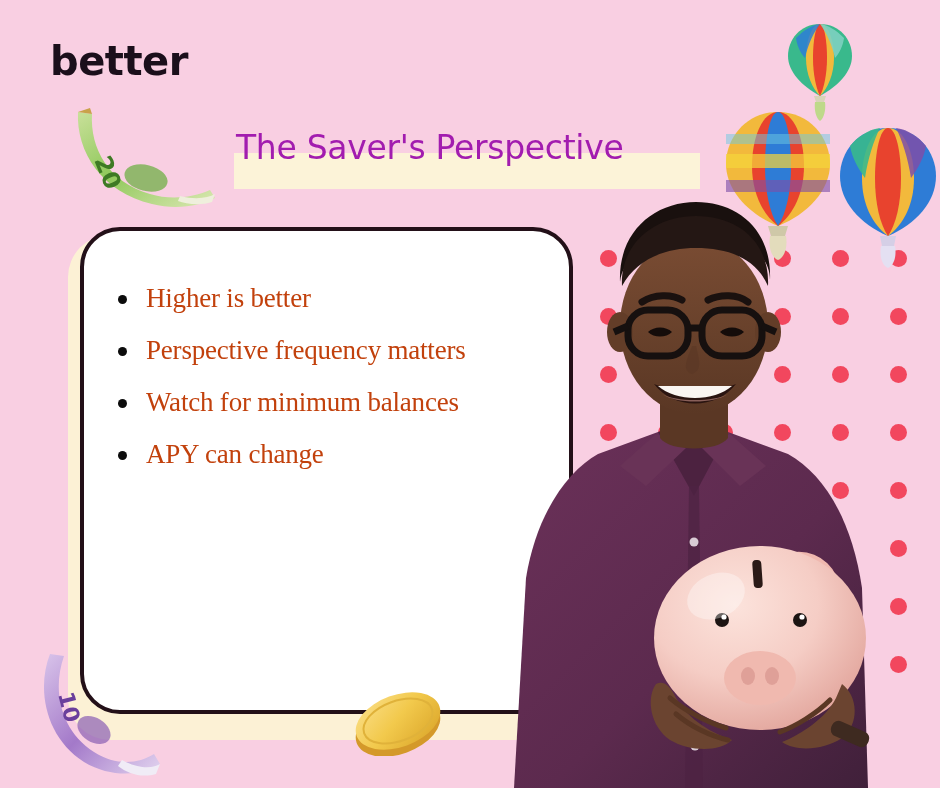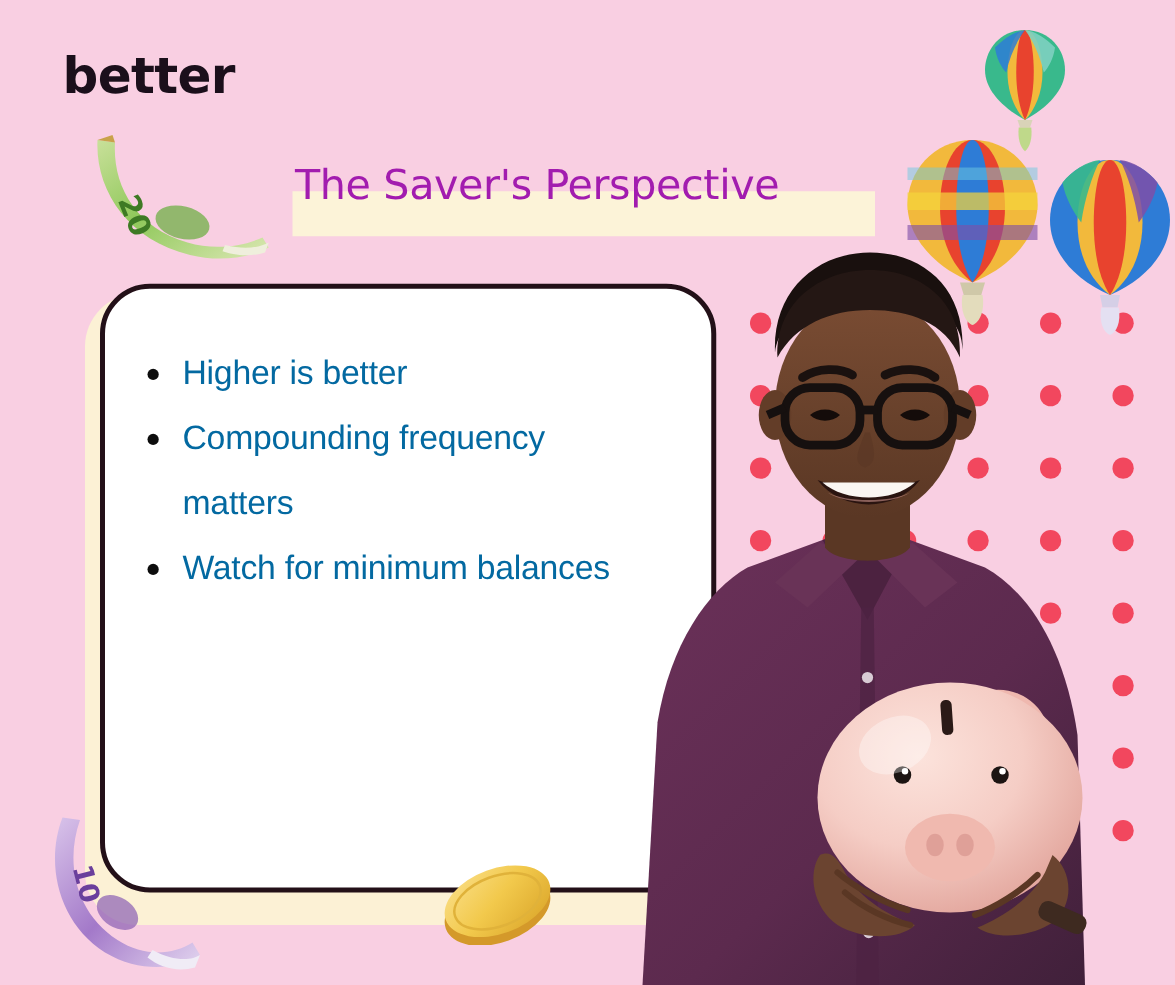--- a/index.html
+++ b/index.html
@@ -99,22 +99,22 @@
     width: 420px;
     margin: 0;
     padding: 0;
     list-style: none;
   }
   .bullets li {
     position: relative;
     padding-left: 36px;
     font-size: 27px;
     line-height: 52px;
-    color: #0369a1;
-    font-family: Liberation Sans, sans-serif;
+    color: #c2410c;
+    font-family: Liberation Serif, serif;
     letter-spacing: -0.2px;
   }
   .bullets li::before {
     content: "";
     position: absolute;
     left: 8px;
     top: 23px;
     width: 9px;
     height: 9px;
     border-radius: 50%;
@@ -261,22 +261,23 @@
         <path d="M45 120 C43 132 47 140 52 142 C57 140 61 132 59 120 Z" fill="#E4E0F2"></path>
       </g>
     </svg>
   </div>
 
   <div class="card-shadow"></div>
   <div class="card"></div>
 
   <ul class="bullets" id="bullet-list">
       <li>Higher is better</li>
-      <li>Compounding frequency matters</li>
+      <li>Perspective frequency matters</li>
       <li>Watch for minimum balances</li>
+      <li>APY can change</li>
     </ul>
 
   <div class="deco bill10">
     <svg viewBox="0 0 140 132" width="140" height="132">
       <defs>
         <linearGradient id="g10" x1="0" y1="0" x2="1" y2="1">
           <stop offset="0%" stop-color="#D9C4EA"></stop>
           <stop offset="50%" stop-color="#A379C9"></stop>
           <stop offset="100%" stop-color="#E2D4EF"></stop>
         </linearGradient>

